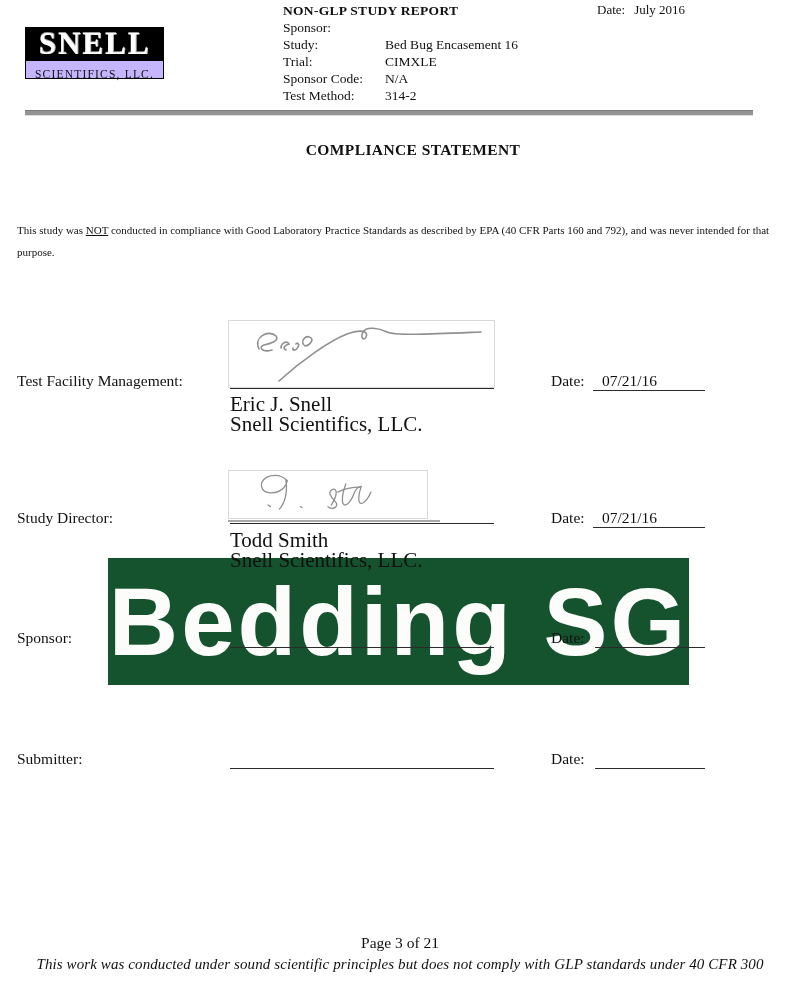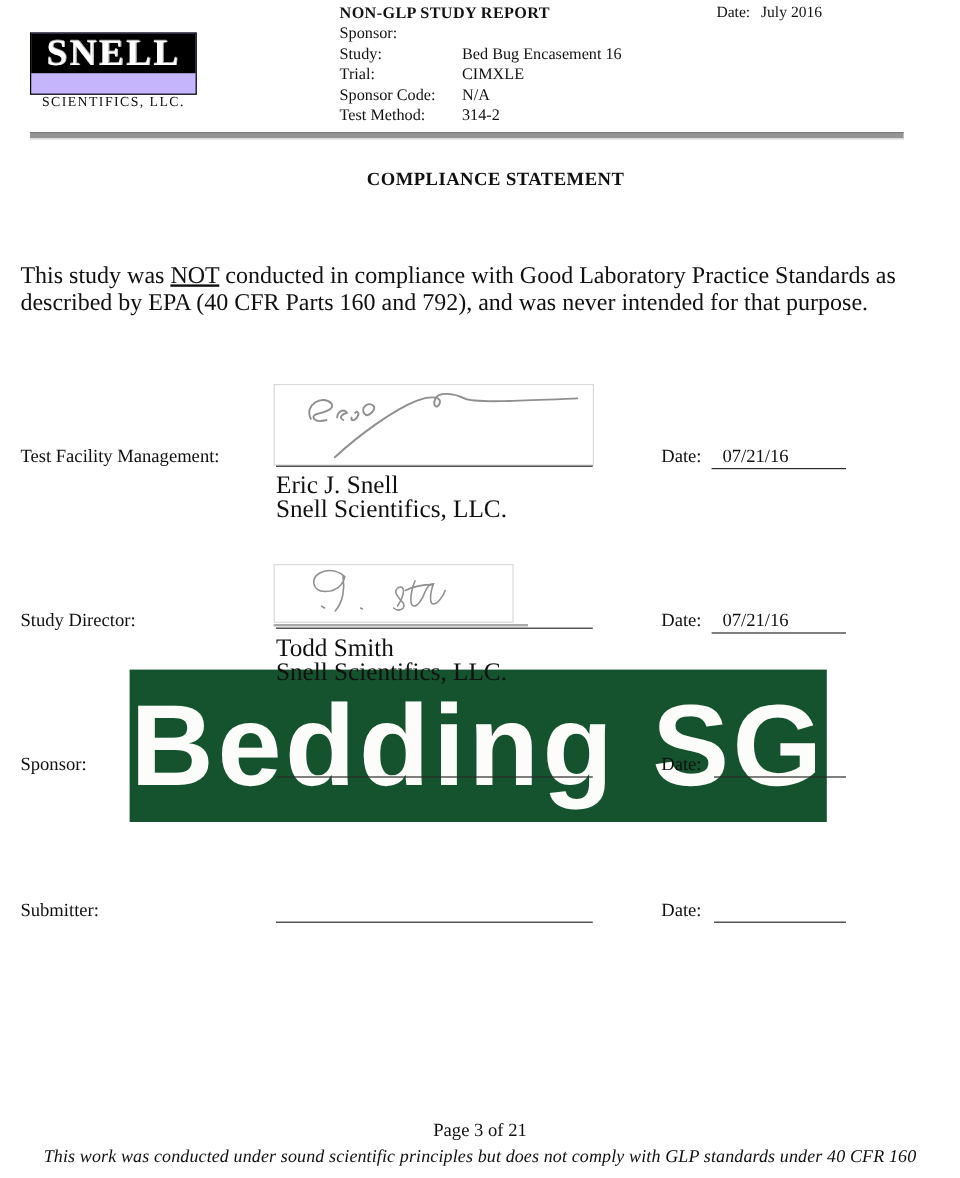--- a/index.html
+++ b/index.html
@@ -16,36 +16,36 @@
     z-index:0; user-select:none;
   }
   .layer { position:relative; z-index:1; }
   
   .logo { position:absolute; left:25px; top:27px; width:139px; height:52px;
     border:1px solid #000; background:#c4b5fd; box-sizing:border-box; }
   .logo-black { height:33px; background:#000; color:#fff; text-align:center;
     font-weight:bold; font-size:31px; line-height:31px; letter-spacing:2px;
     text-shadow:0 -1px 0 #9a9a9a, 1px 0 0 #b9b9b9; overflow:hidden; }
   .logo-sub { text-align:center; font-size:11.5px; letter-spacing:1.2px;
-    padding-top:18px; color:#111; white-space:nowrap; }
+    padding-top:7px; color:#111; white-space:nowrap; }
   
   .hdr { position:absolute; left:283px; top:2px; font-size:13.5px; line-height:17px; }
   .hdr-title { font-weight:bold; letter-spacing:0.3px; }
   .hdr-row { display:flex; }
   .hdr-label { width:102px; }
   .hdr-date { position:absolute; left:597px; top:2px; font-size:13px; }
   .hdr-date .val { margin-left:9px; }
   
   .divider { position:absolute; left:25px; top:110px; width:728px; height:4px;
     background:#949494; border-top:1px solid #7c7c7c; border-bottom:1px solid #dcdcdc; }
   
   .doc-title { position:absolute; left:13px; top:141px; width:100%; text-align:center;
     font-weight:bold; font-size:15.5px; letter-spacing:0.4px; }
   .para { position:absolute; left:17px; top:220px; width:754px;
-    font-size:20px; line-height:21.5px; margin:0; }
+    font-size:11px; line-height:21.5px; margin:0; }
   .para .u { text-decoration:underline; }
   
   .sig-label { position:absolute; left:17px; font-size:15.5px; }
   .sig-line  { position:absolute; left:230px; width:264px; border-top:1px solid #2b2b2b; height:0; }
   .sig-box   { position:absolute; background:#fff; border:1px solid #d9d9d9; box-sizing:border-box; }
   .sig-box svg { overflow:visible; }
   .sig-name, .sig-co { position:absolute; left:230px; font-size:21px; }
   .date-label { position:absolute; left:551px; font-size:15.5px; }
   .date-filled { position:absolute; left:593px; width:112px; height:19px;
     border-bottom:1px solid #2b2b2b; font-size:15.5px; padding-left:9px; box-sizing:border-box; }
@@ -145,15 +145,15 @@
     <div class="sig-line" style="top:647px"></div>
     <div class="date-label" style="top:629px">Date:</div>
     <div class="date-empty" style="top:647px"></div>
 
     <div class="sig-label" style="top:750px">Submitter:</div>
     <div class="sig-line" style="top:768px"></div>
     <div class="date-label" style="top:750px">Date:</div>
     <div class="date-empty" style="top:768px"></div>
 
     <div class="page-num">Page 3 of 21</div>
-    <div class="disclaimer">This work was conducted under sound scientific principles but does not comply with GLP standards under 40 CFR 160</div>
+    <div class="disclaimer">This work was conducted under sound scientific principles but does not comply with GLP standards under 40 CFR 300</div>
   </div>
 </div>
 
 </body></html>

